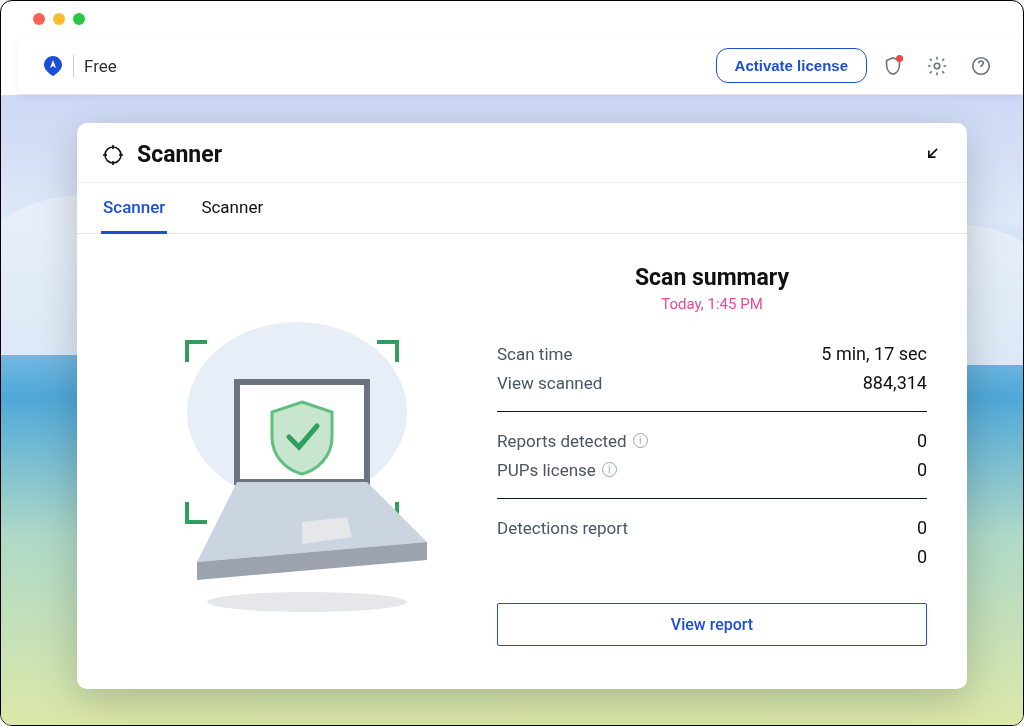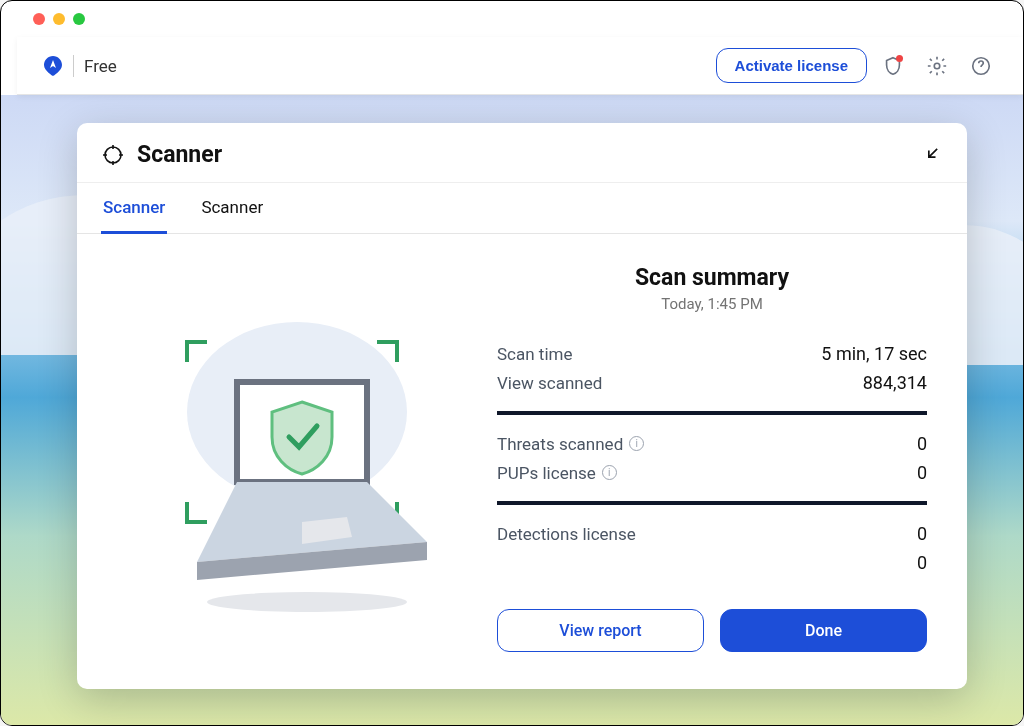--- a/index.html
+++ b/index.html
@@ -25,29 +25,29 @@
 .panel-head { display: flex; align-items: center; padding: 18px 24px 14px 24px; gap: 12px; }
 .panel-title { font-size: 23px; font-weight: 700; color: #111; }
 .collapse-btn { margin-left: auto; color: #333; cursor: pointer; }
 .tabs { display: flex; padding: 0 24px; border-bottom: 1px solid #e5e5e5; gap: 32px; border-top: 1px solid #eee; }
 .tab { padding: 14px 2px; font-size: 17px; color: #111; cursor: pointer; border-bottom: 3px solid transparent; margin-bottom: -1px; }
 .tab.active { color: #1d4ed8; border-bottom-color: #1d4ed8; font-weight: 500; }
 .content { flex: 1; display: flex; padding: 30px 40px 30px 40px; gap: 20px; }
 .illus { flex: 0 0 360px; display: flex; align-items: center; justify-content: center; }
 .summary { flex: 1; display: flex; flex-direction: column; }
 .summary-title { font-size: 23px; font-weight: 700; text-align: center; color: #111; margin-bottom: 4px; }
-.summary-time { font-size: 15px; text-align: center; color: #737373; margin-bottom: 26px; }
-.rows { border-bottom: 4px solid #0f172a; padding-bottom: 14px; margin-bottom: 14px; }
+.summary-time { font-size: 15px; text-align: center; color: #ec4899; margin-bottom: 26px; }
+.rows { border-bottom: 1px solid #0f172a; padding-bottom: 14px; margin-bottom: 14px; }
 .rows:last-of-type { border-bottom: none; }
 .row { display: flex; align-items: center; padding: 4px 0; font-size: 17px; }
 .row-label { color: #4b5563; display: flex; align-items: center; gap: 6px; }
 .row-value { margin-left: auto; color: #111; font-weight: 400; font-size: 18px; }
 .info-icon { width: 15px; height: 15px; border: 1.5px solid #9ca3af; border-radius: 50%; display: inline-flex; align-items: center; justify-content: center; font-size: 10px; color: #9ca3af; cursor: pointer; }
 .actions { display: flex; gap: 16px; margin-top: 18px; }
-.btn { flex: 1; padding: 11px 0; border-radius: 12px; font-size: 16px; font-weight: 500; cursor: pointer; text-align: center; }
+.btn { flex: 1; padding: 11px 0; border-radius: 2px; font-size: 16px; font-weight: 500; cursor: pointer; text-align: center; }
 .btn-outline { border: 1.5px solid #1d4ed8; color: #1d4ed8; background: #fff; }
 .btn-primary { border: 1.5px solid #1d4ed8; background: #1d4ed8; color: #fff; }
 </style>
 </head>
 <body>
 
 <div class="window">
   <div class="titlebar">
     <div class="dot red"></div>
     <div class="dot yellow"></div>
@@ -134,44 +134,43 @@
           </div>
           <div class="row">
             <span class="row-label">View scanned</span>
             <span class="row-value">884,314</span>
           </div>
         </div>
 
         <div class="rows">
           <div class="row">
             <span class="row-label">
-              <span>Threats scanned</span>
+              <span>Reports detected</span>
               <span class="info-icon">i</span>
             </span>
             <span class="row-value">0</span>
           </div>
           <div class="row">
             <span class="row-label">
               <span>PUPs license</span>
               <span class="info-icon">i</span>
             </span>
             <span class="row-value">0</span>
           </div>
         </div>
 
         <div class="rows" style="border-bottom:none;margin-bottom:0;">
           <div class="row">
-            <span class="row-label">Detections license</span>
+            <span class="row-label">Detections report</span>
             <span class="row-value">0</span>
           </div>
           <div class="row">
             <span class="row-value">0</span>
           </div>
         </div>
 
         <div class="actions">
           <div class="btn btn-outline">View report</div>
-          <div class="btn btn-primary">Done</div>
         </div>
       </div>
     </div>
   </div>
 </div>
 
 </body></html>

